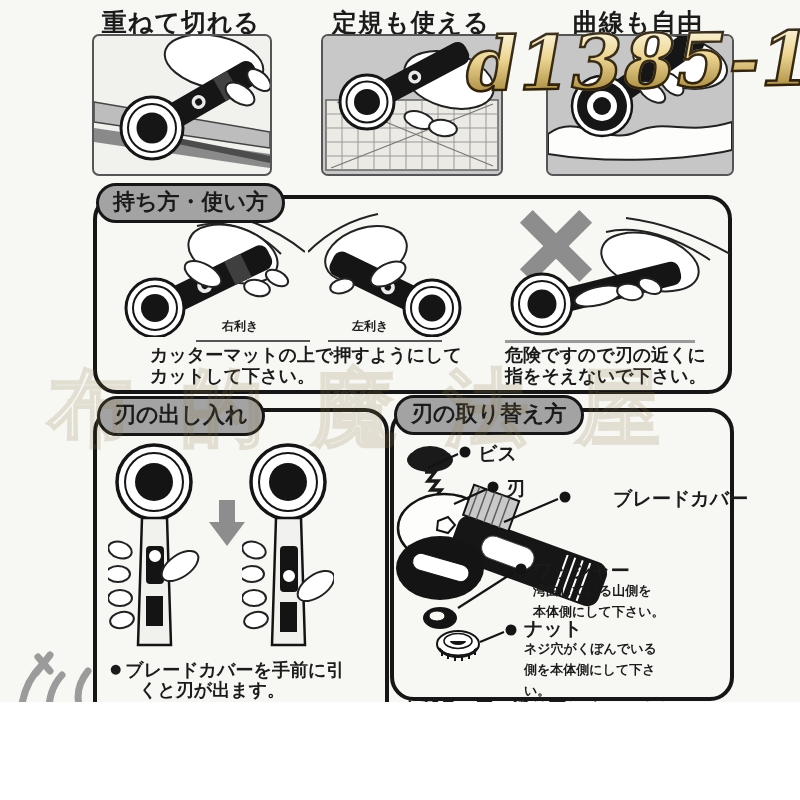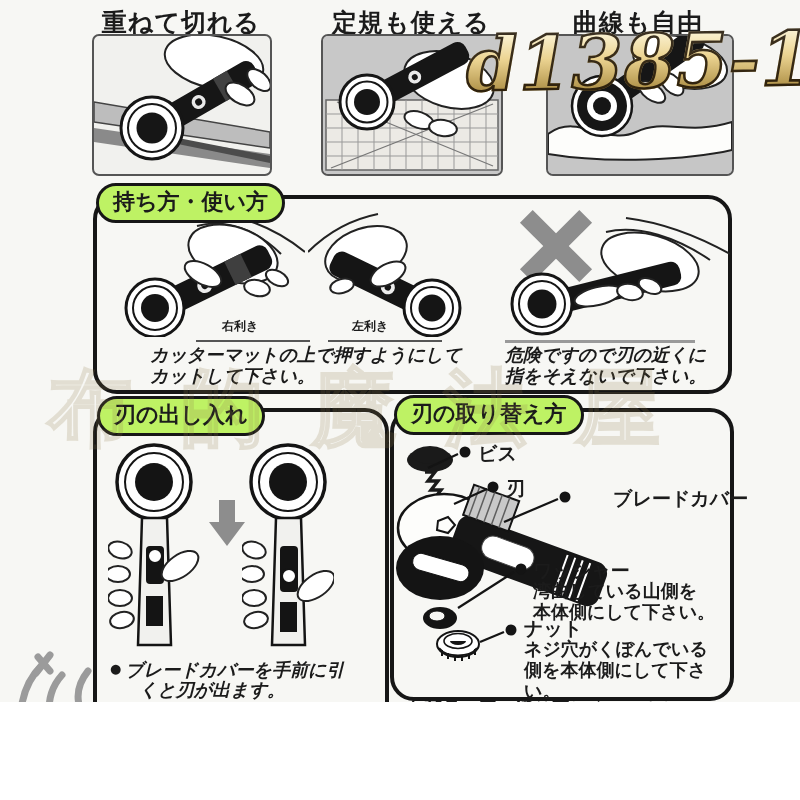--- a/index.html
+++ b/index.html
@@ -3,29 +3,29 @@
 <meta charset="utf-8">
 <style>
   html,body{margin:0;padding:0;background:#ffffff;}
   #stage{position:relative;width:800px;height:702px;background:#f7f7f4;overflow:hidden;
          font-family:"DejaVu Sans","Liberation Sans",sans-serif;color:#1b1b1b;}
   .abs{position:absolute;}
   .jp{font-weight:bold;color:#1b1b1b;white-space:nowrap;}
   .h-top{font-size:25px;letter-spacing:1px;text-align:center;}
   .panel{position:absolute;border:2px solid #555;border-radius:7px;overflow:hidden;background:#c9c9c9;}
   .secbox{position:absolute;border:4px solid #161616;border-radius:24px;background:transparent;z-index:2;}
-  .badge{position:absolute;border:3px solid #161616;border-radius:22px;background:#bef264;
+  .badge{position:absolute;border:3px solid #161616;border-radius:22px;background:#a3a3a3;
          padding:1px 14px 3px 14px;font-size:22px;font-weight:bold;z-index:12;white-space:nowrap;}
-  .body{font-size:18px;line-height:21px;z-index:6;font-style:italic;}
+  .body{font-size:18px;line-height:21px;z-index:6;}
   .lab{font-size:12px;z-index:6;}
   .ul{position:absolute;background:#555;height:2px;z-index:5;}
   .ulgray{position:absolute;background:#9a9a9a;height:3px;z-index:5;}
   .bullet-dot{font-size:13px;vertical-align:3px;margin-right:4px;}
   .callout-label{font-size:19px;z-index:8;}
-  .note{font-size:18px;line-height:21px;z-index:8;}
+  .note{font-size:13px;line-height:21px;z-index:8;}
   
   .wm-code{z-index:30;font-family:"DejaVu Serif","Liberation Serif",serif;font-style:italic;font-weight:bold;
            font-size:74px;letter-spacing:1px;
            background:linear-gradient(180deg,#fdf8e0 10%,#ecd492 45%,#9a7a2e 95%);
            -webkit-background-clip:text;background-clip:text;color:transparent;
            -webkit-text-stroke:2.5px rgba(25,14,2,0.85);transform:rotate(-1deg);white-space:nowrap;}
   .wm-shop{z-index:40;font-weight:bold;font-size:68px;letter-spacing:2px;color:#dcc084;
            -webkit-text-stroke:3px #2e1d07;text-shadow:3px 4px 0 rgba(90,70,30,0.55);white-space:nowrap;}
   .wm-faint{z-index:25;font-weight:bold;font-size:84px;letter-spacing:48px;color:transparent;
             -webkit-text-stroke:2px rgba(145,125,75,0.20);white-space:nowrap;}

